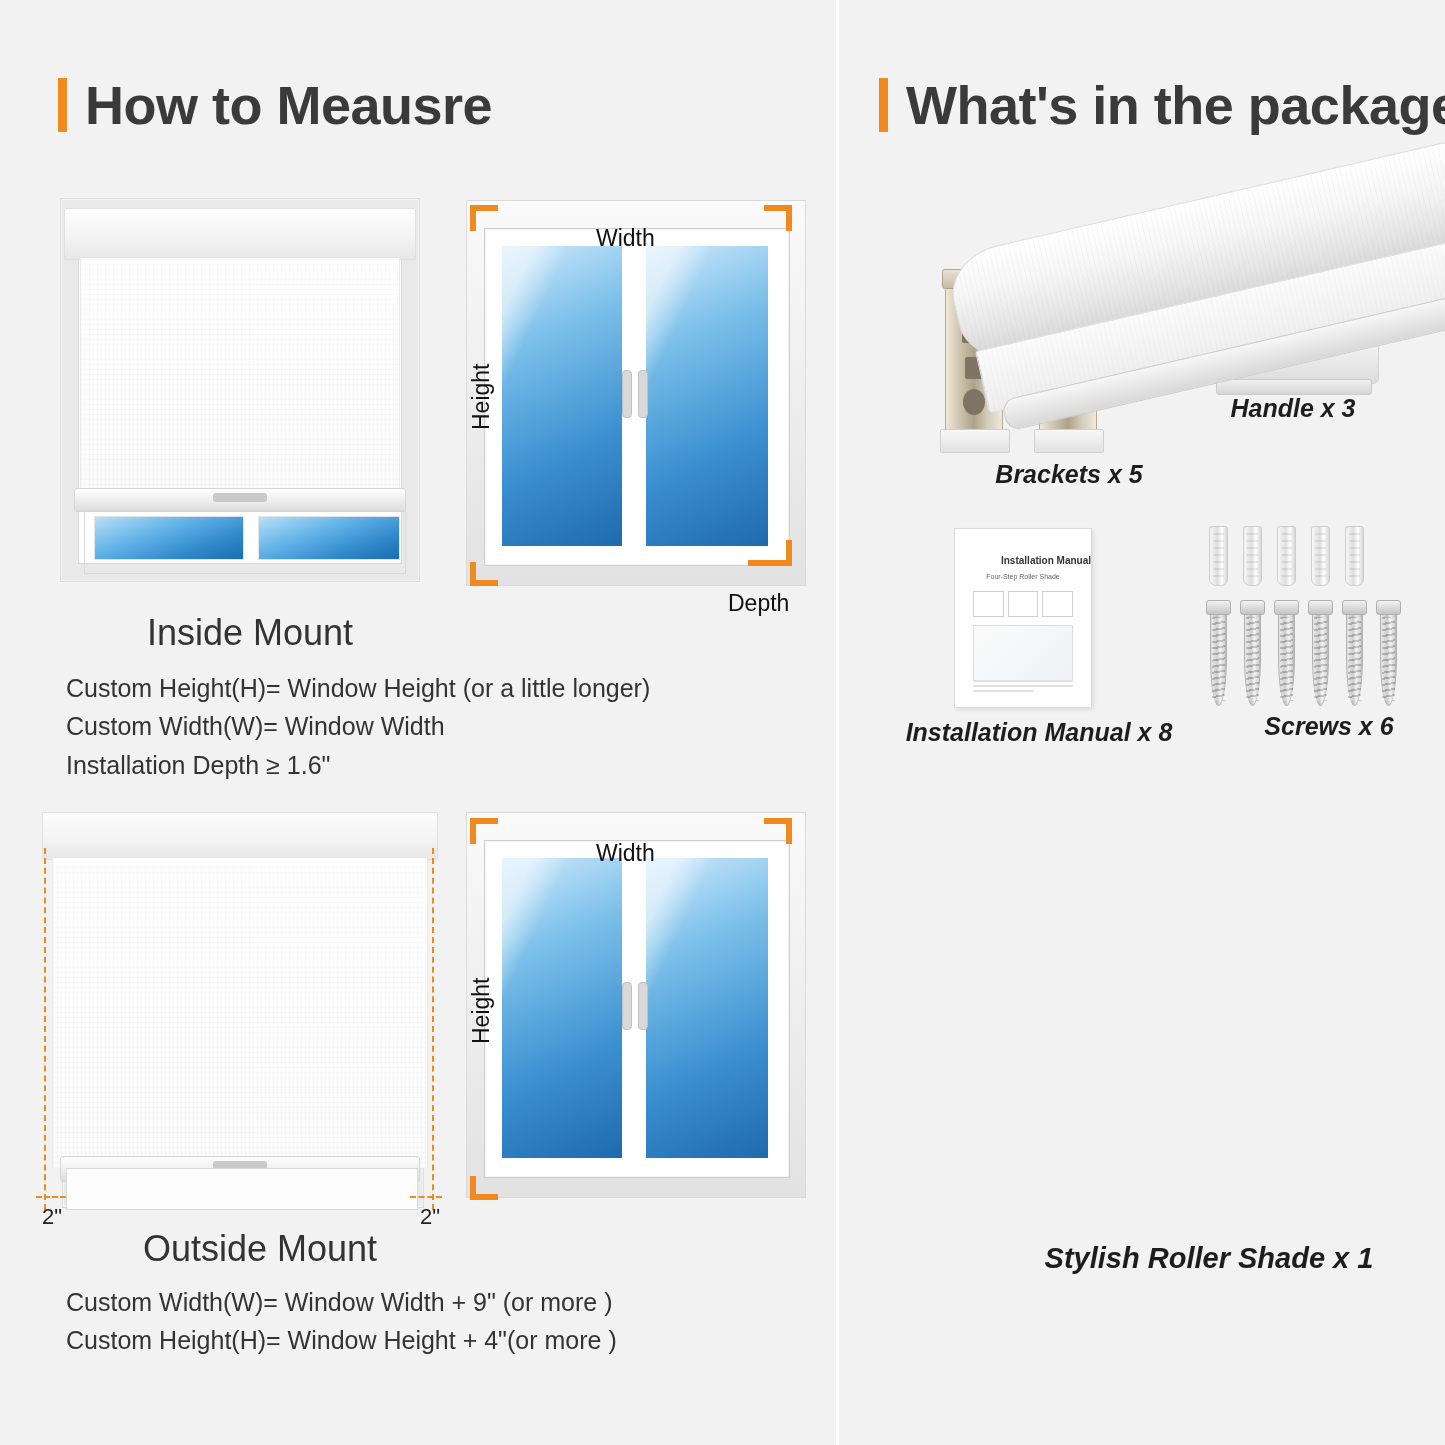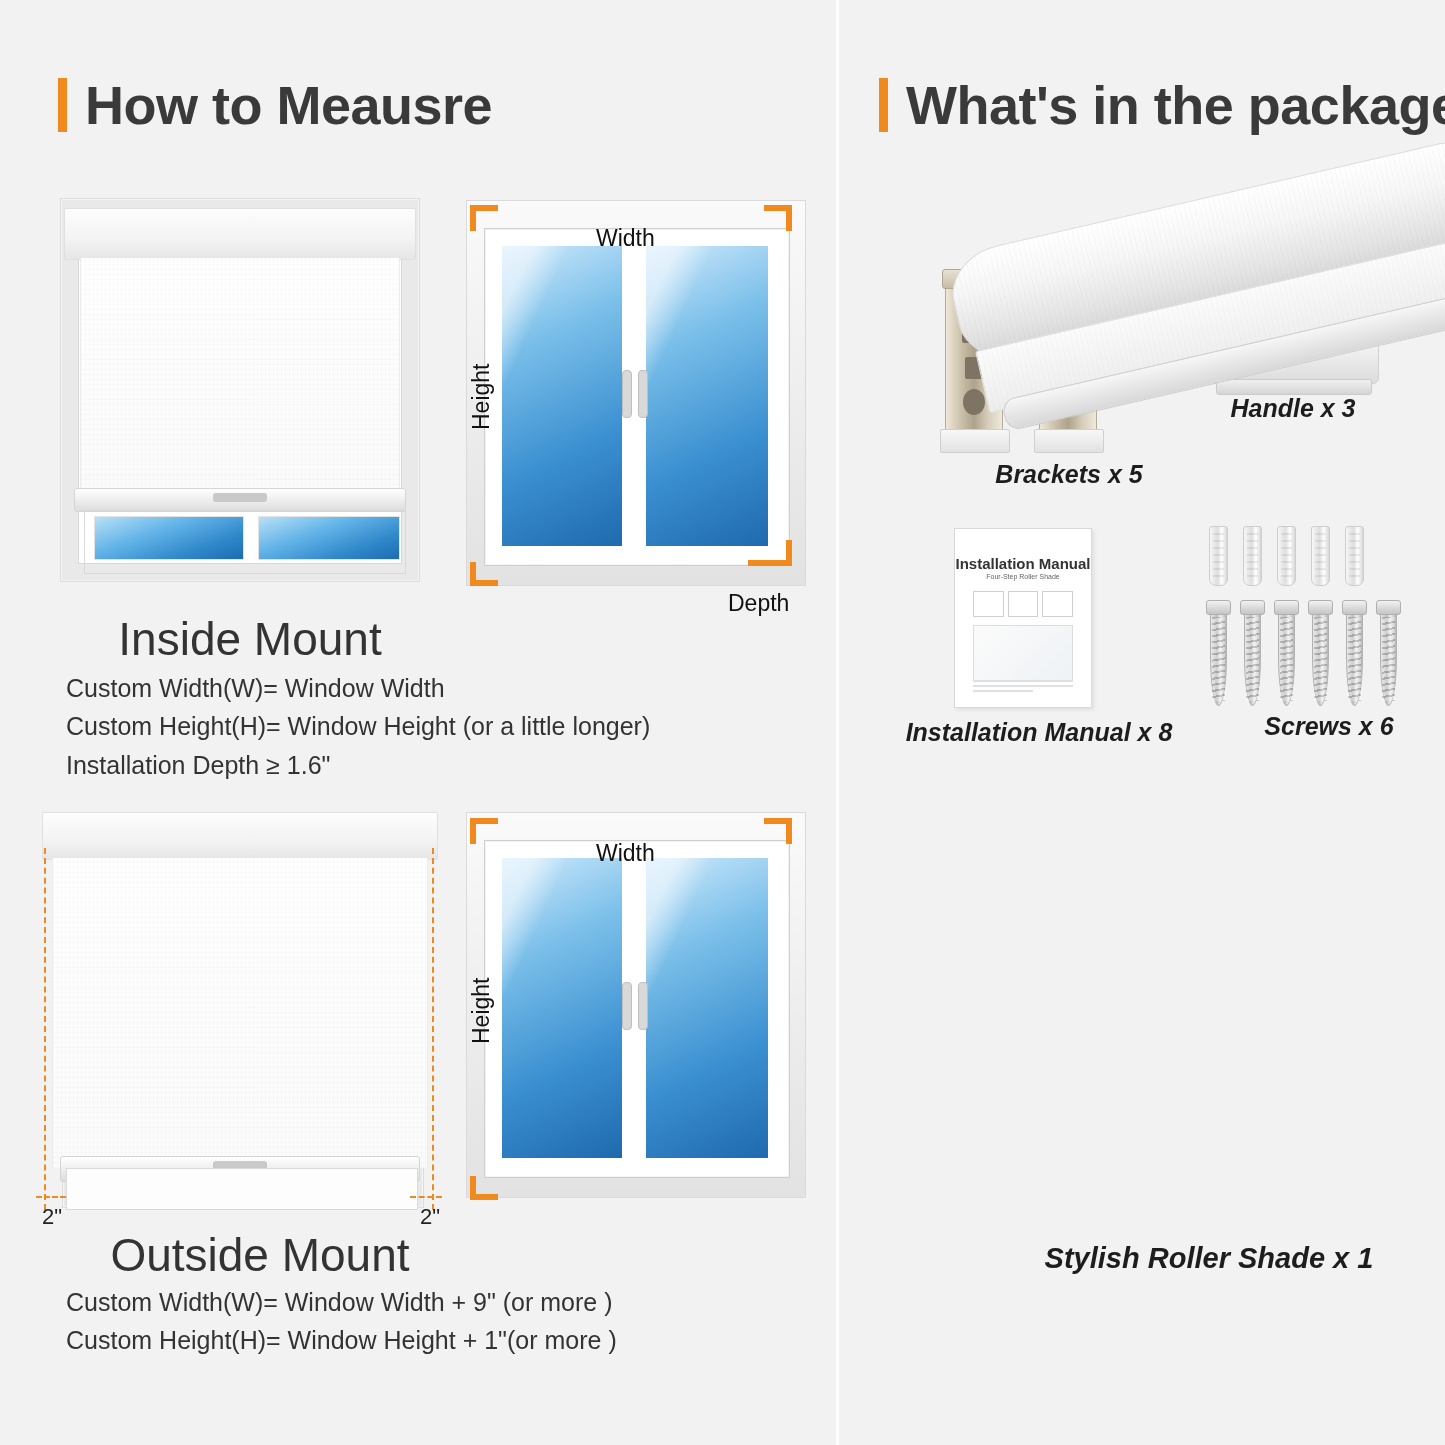--- a/index.html
+++ b/index.html
@@ -51,21 +51,21 @@
     font-weight: bold;
     color: #3a3a3a;
     letter-spacing: -0.5px;
     white-space: nowrap;
   }
   #heading-left { position: absolute; left: 58px; top: 74px; }
   #heading-right { position: absolute; left: 40px; top: 74px; }
 
   
   .mount-title {
-    font-size: 46px;
+    font-size: 36px;
     color: #333;
     text-align: center;
   }
   .bullet-list {
     font-size: 25px;
     line-height: 1.45;
     color: #333;
   }
   .bullet-list div { margin-bottom: 2px; }
 
@@ -263,22 +263,22 @@
     width: 136px;
     height: 178px;
     background: #ffffff;
     border: 1px solid #d9d9d9;
     box-shadow: 2px 2px 4px rgba(0,0,0,0.08);
   }
   .manual .m-title {
     position: absolute;
     top: 26px;
     left: 0; right: 0;
-    text-align: center;
-    font-size: 15px;
+    text-align: right;
+    font-size: 10px;
     font-weight: bold;
     color: #333;
   }
   .manual .m-sub {
     position: absolute;
     top: 44px;
     left: 0; right: 0;
     text-align: center;
     font-size: 7px;
     color: #666;
@@ -445,22 +445,22 @@
       <div class="tick" style="left:786px; top:540px; width:6px; height:26px;"></div>
 
       <span class="meas-label" style="left:596px; top:225px;">Width</span>
       <span class="meas-label vert" style="left:468px; top:430px;">Height</span>
       <span class="meas-label" style="left:728px; top:578px;margin-top:12px;">Depth</span>
     </div>
 
     <div class="mount-title" style="position:absolute; left:60px; top:612px; width:380px;">Inside Mount</div>
 
     <div class="bullet-list" style="position:absolute; left:66px; top:670px; width:720px;">
+      <div>Custom Height(H)= Window Height (or a little longer)</div>
       <div>Custom Width(W)= Window Width</div>
-      <div>Custom Height(H)= Window Height (or a little longer)</div>
       <div>Installation Depth ≥ 1.6"</div>
     </div>
 
     <div>
       <div class="win-frame" style="left:62px; top:1160px; width:360px; height:46px;"></div>
       <div class="head-rail" style="left:42px; top:812px; width:394px; height:46px;"></div>
       <div class="fabric" style="left:52px; top:858px; width:374px; height:310px;"></div>
       <div class="bottom-rail" style="left:60px; top:1156px; width:358px; height:24px;">
           <span class="grip"></span>
         </div>
@@ -491,21 +491,21 @@
       <div class="tick" style="left:470px; top:1194px; width:28px; height:6px;"></div>
 
       <span class="meas-label" style="left:596px; top:840px;">Width</span>
       <span class="meas-label vert" style="left:468px; top:1044px;">Height</span>
     </div>
 
     <div class="mount-title" style="position:absolute; left:60px; top:1228px; width:400px;">Outside Mount</div>
 
     <div class="bullet-list" style="position:absolute; left:66px; top:1284px; width:740px;">
       <div>Custom Width(W)= Window Width + 9" (or more )</div>
-      <div>Custom Height(H)= Window Height + 1"(or more )</div>
+      <div>Custom Height(H)= Window Height + 4"(or more )</div>
     </div>
   </div>
 
   <div class="col-right">
 
     <div class="heading" id="heading-right">
       <span class="bar"></span>
       <span class="txt">What's in the package</span>
     </div>
 

